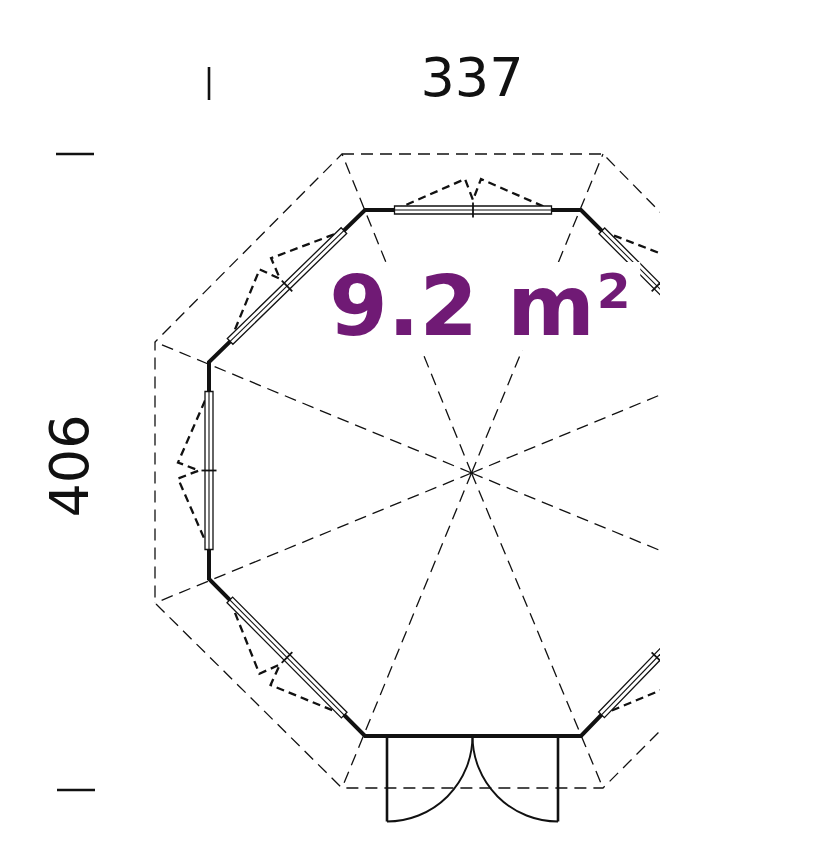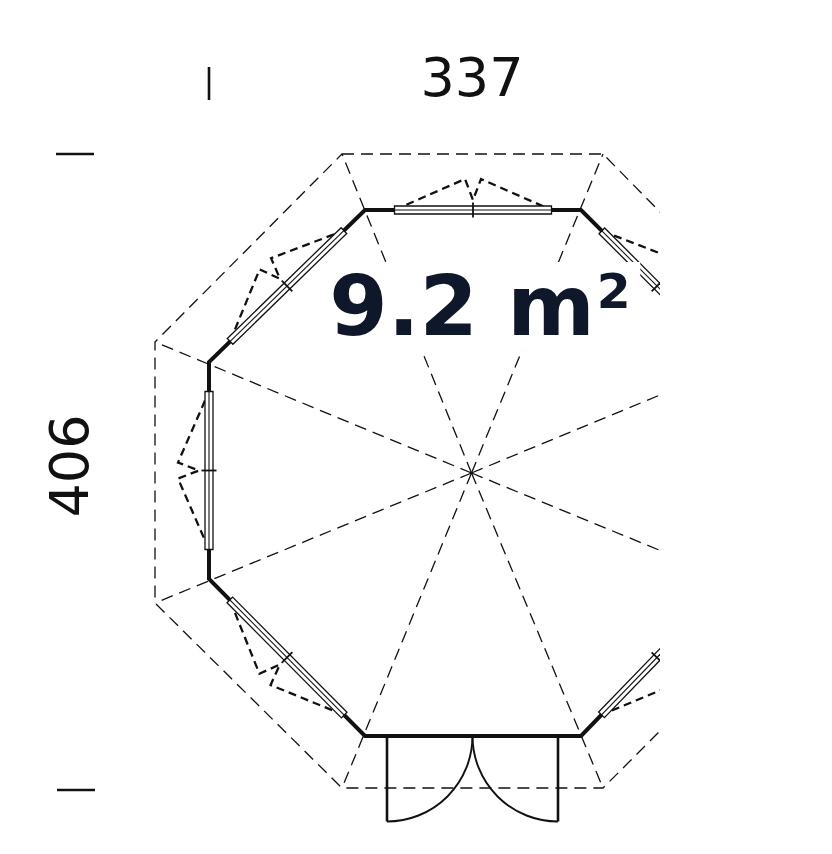--- a/index.html
+++ b/index.html
@@ -32,21 +32,21 @@
     line-height:1;
   }
   #dim-top{left:472px;top:78px;transform:translate(-50%,-50%);}
   #dim-left{left:70px;top:466px;transform:translate(-50%,-50%) rotate(-90deg);}
   #area-label{
     position:absolute;
     left:480px;top:306px;
     transform:translate(-50%,-50%);
     font-size:84px;
     font-weight:bold;
-    color:#0f172a;
+    color:#701a75;
     background:#fff;
     padding:2px 10px;
     line-height:1;
     white-space:nowrap;
   }
   #area-label sup{
     font-size:58%;
     vertical-align:0.55em;
     margin-left:2px;
   }

